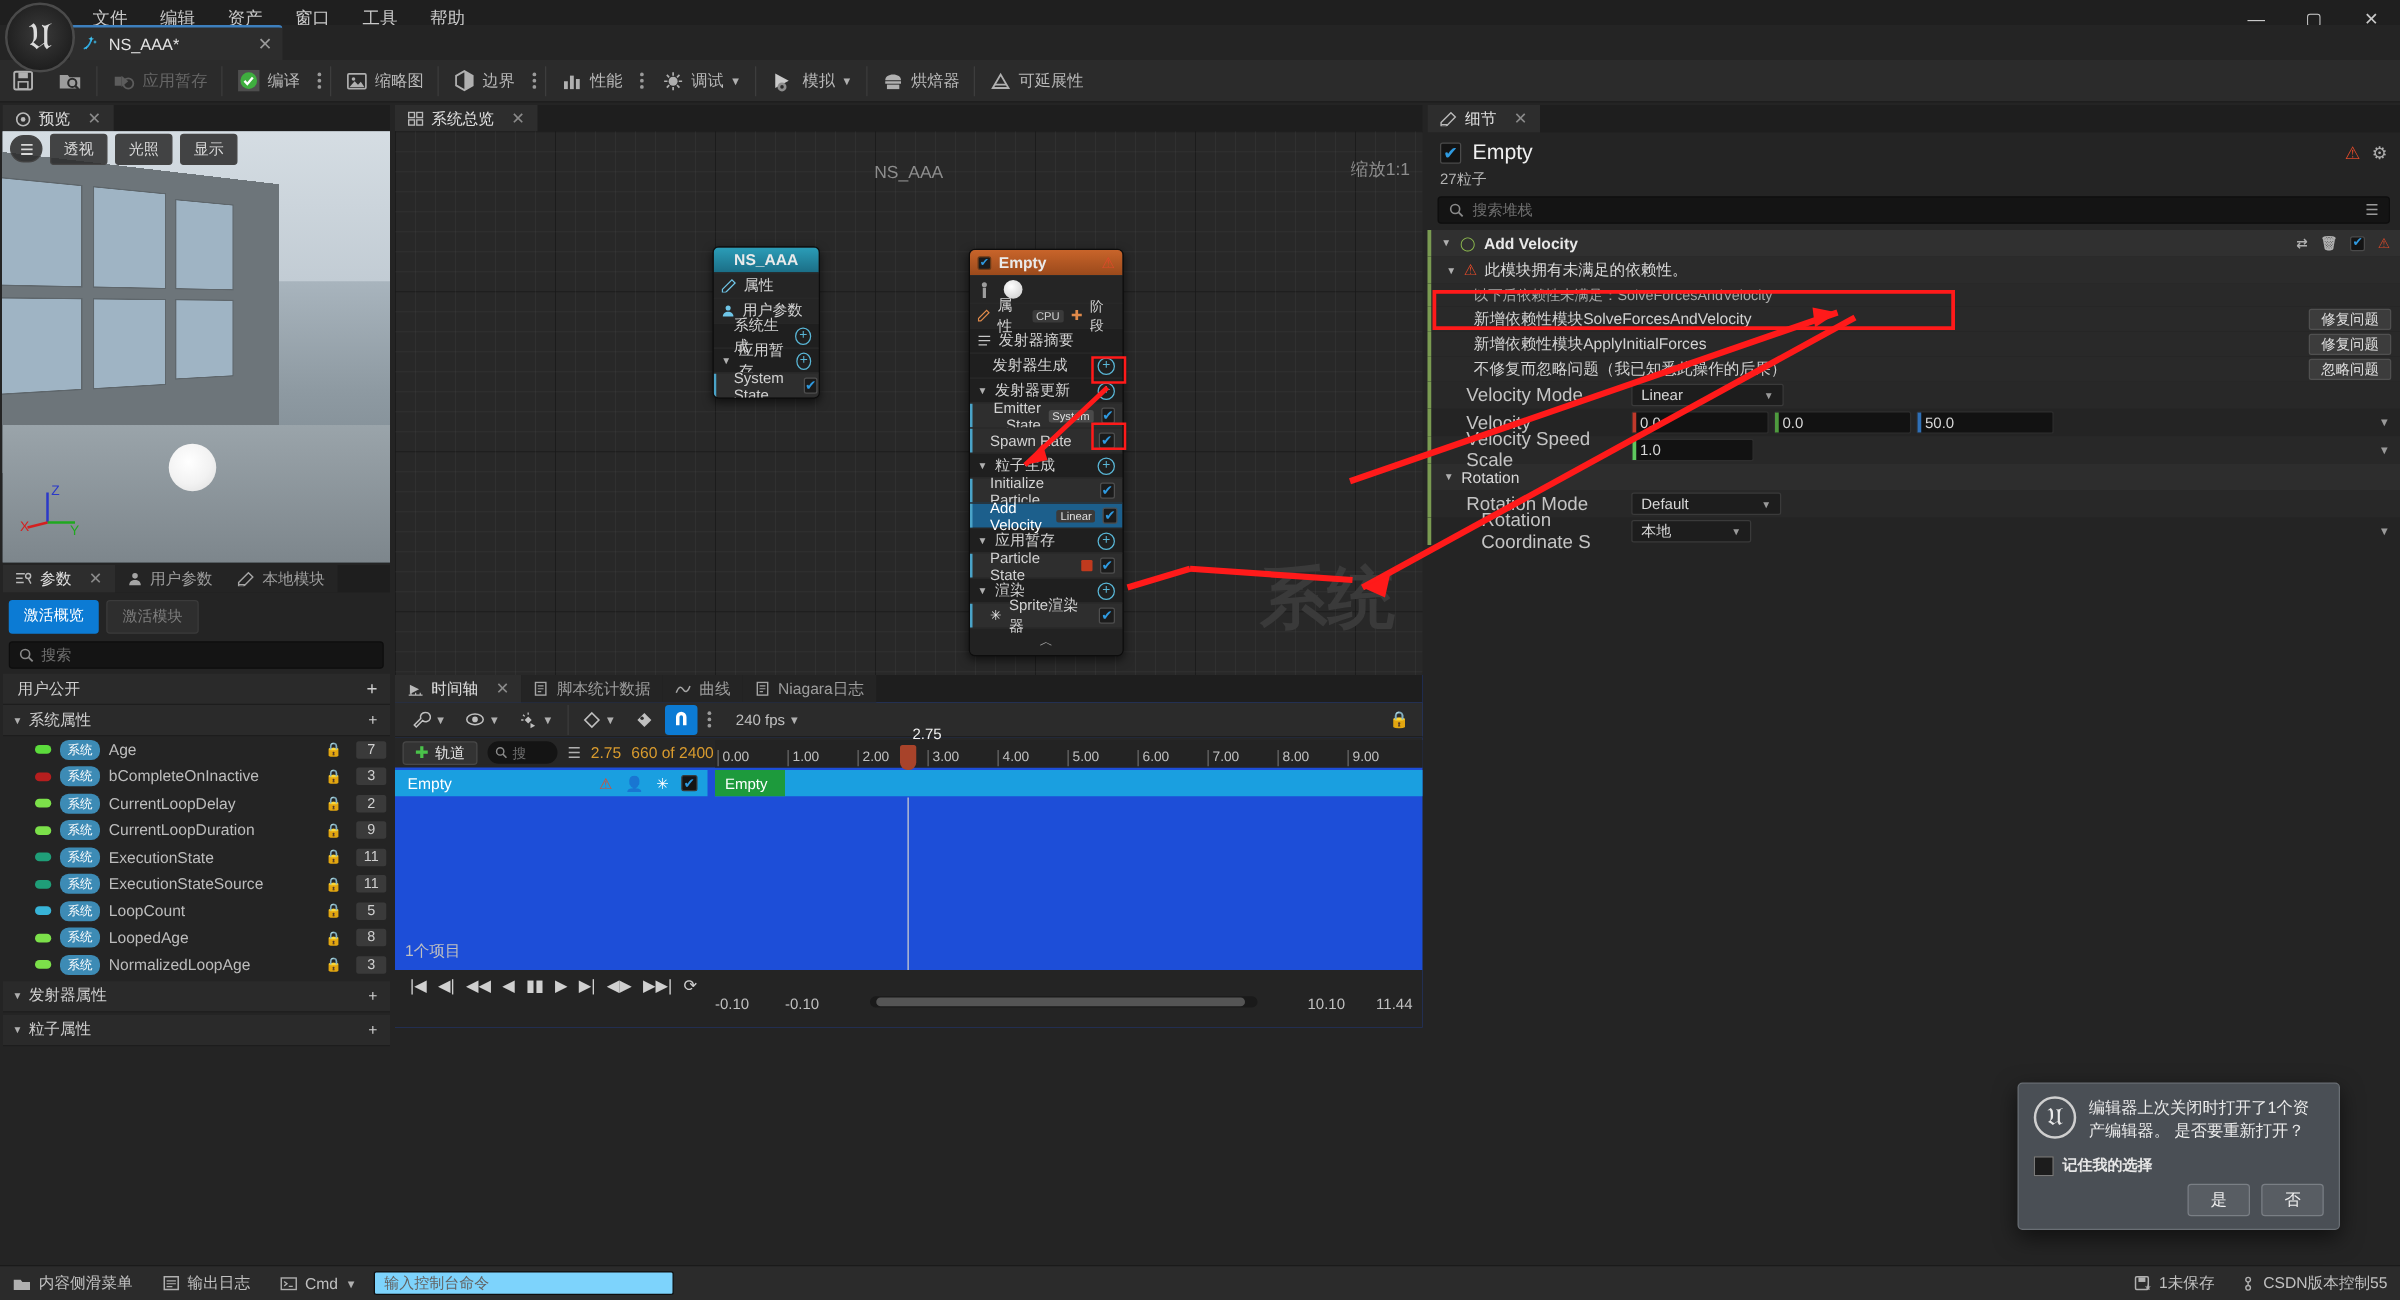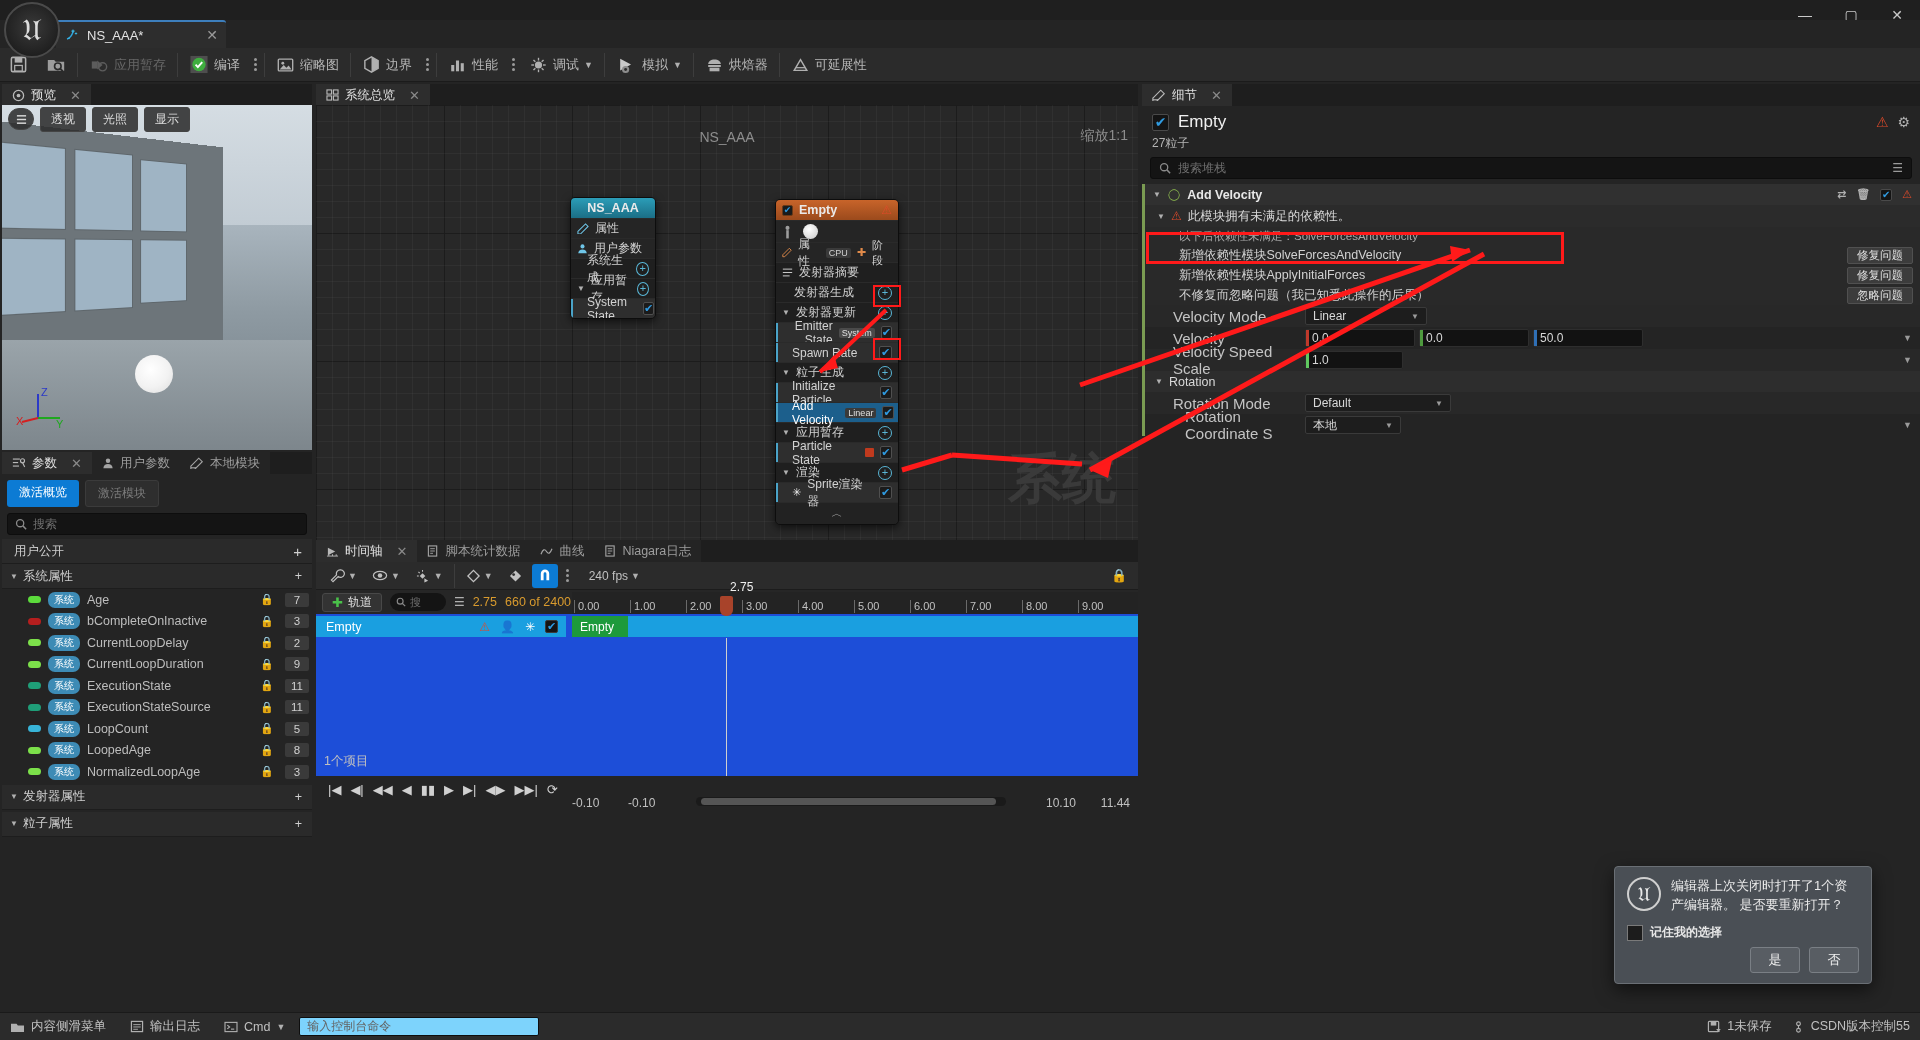--- a/index.html
+++ b/index.html
@@ -197,20 +197,28 @@
   .anno { position:absolute; left:0; top:0; width:1920px; height:1040px; pointer-events:none; z-index:60; }
   .red-box { position:absolute; border:3px solid #ff1a1a; }
   .red-sq { position:absolute; border:2px solid #ff1a1a; }
 </style>
 </head>
 <body>
 
 <div class="app">
 
   <div class="titlebar">
+    <div class="menubar">
+      <div>文件</div>
+      <div>编辑</div>
+      <div>资产</div>
+      <div>窗口</div>
+      <div>工具</div>
+      <div>帮助</div>
+    </div>
     <div class="wincontrols">
       <div>—</div>
       <div>▢</div>
       <div class="close">✕</div>
     </div>
   </div>
   <div class="ue-logo">𝔘</div>
 
   <div class="tabstrip">
     <div class="asset-tab">
@@ -772,21 +780,21 @@
     </div>
 
     <div class="sec-head" style="border-left:3px solid #7a9b52;">
       <span style="font-size:8px;color:#b0b0b0;">▼</span>
       <span>Rotation</span>
     </div>
 
     <div class="prop-row">
       <span class="prop-label">Rotation Mode</span>
       <span class="prop-ctl">
-        <span class="sel" style="width:146px;">
+        <span class="sel" style="width:120px;">
           <span>Default</span>
           <span class="sc">▼</span>
         </span>
       </span>
     </div>
 
     <div class="prop-row alt">
       <span class="prop-label ind">Rotation Coordinate S</span>
       <span class="prop-ctl">
         <span class="sel" style="width:96px;">

